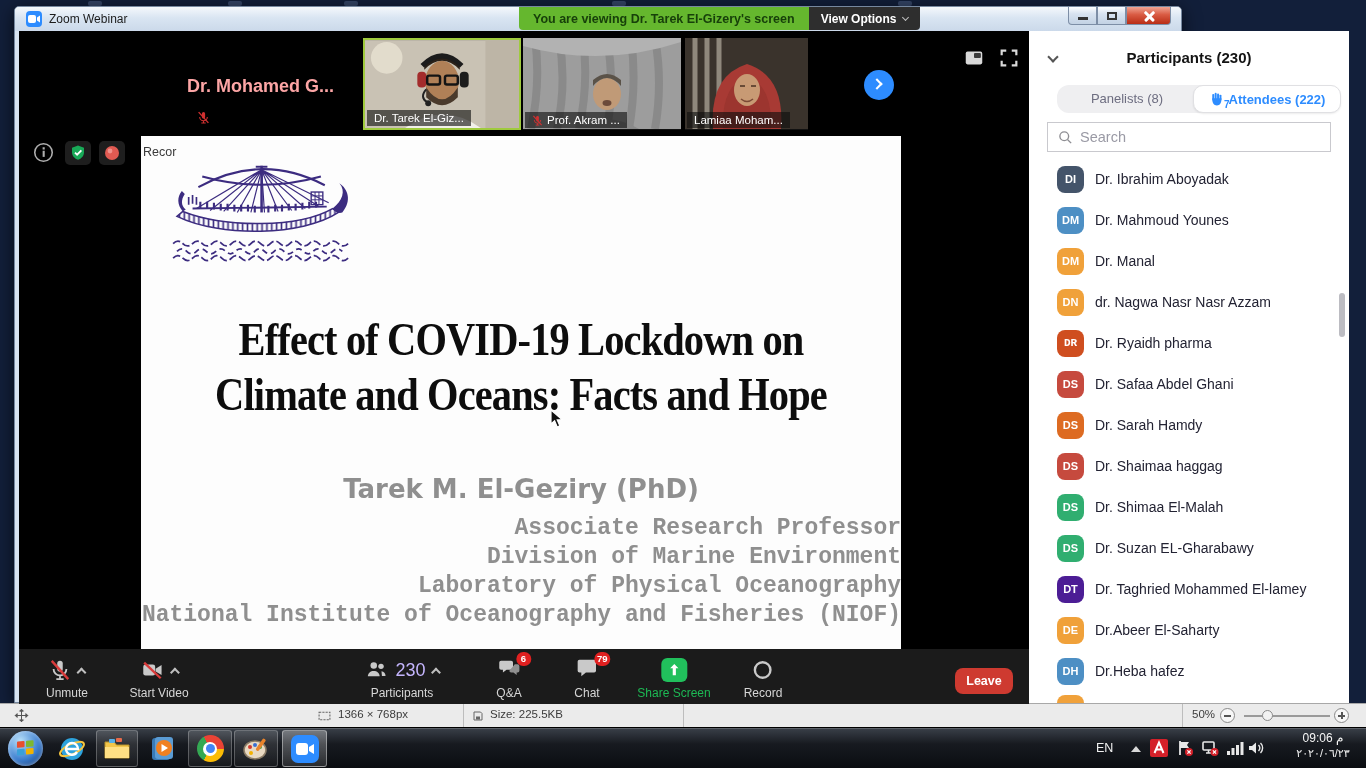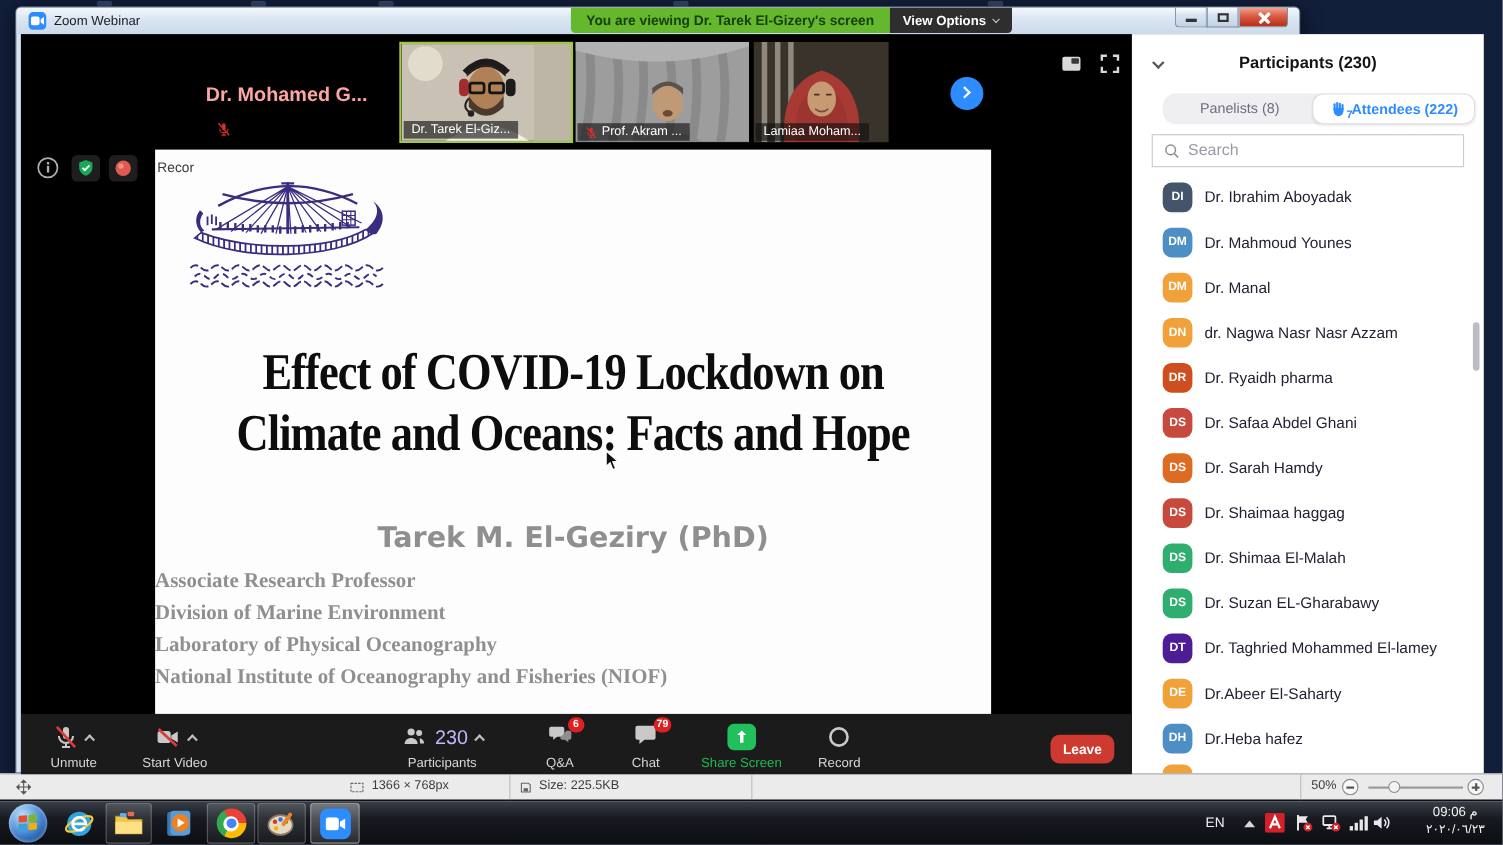--- a/index.html
+++ b/index.html
@@ -52,22 +52,22 @@
   .rec-label { position:absolute; left:124px; top:114px; font-size:12.5px; color:#3a3a3a; z-index:5; }
 
   
   .slide { position:absolute; left:122px; top:105px; width:760px; height:568px; background:#fdfdfd; }
   .ship { position:absolute; left:26px; top:22px; }
   .slide-title { position:absolute; left:0; top:176px; width:100%; text-align:center;
     font-family:"Liberation Serif", serif; font-weight:bold; color:#0d0d0d;
     font-size:47px; line-height:55px; letter-spacing:-1px; transform:scaleX(.86); }
   .author-name { position:absolute; left:0; top:338px; width:100%; text-align:center;
     font-family:"DejaVu Sans", sans-serif; font-weight:bold; font-size:26px; color:#8f8f8f; }
-  .affils { position:absolute; left:0; top:378px; width:100%; text-align:left;
-    font-family:Liberation Serif, serif; font-weight:bold; font-size:19px; line-height:29px; color:#8f8f8f; }
+  .affils { position:absolute; left:0; top:378px; width:100%; text-align:right;
+    font-family:Liberation Mono, monospace; font-weight:bold; font-size:23px; line-height:29px; color:#8f8f8f; }
   .cursor { position:absolute; left:409px; top:273px; z-index:6; }
 
   
   .toolbar { position:absolute; left:0; top:618px; width:1010px; height:55px; background:#1b1b1b; z-index:8; }
   .tb-item { position:absolute; top:0; transform:translateX(-50%); display:flex; flex-direction:column; align-items:center; cursor:pointer; }
   .tb-item .ico-row { height:30px; display:flex; align-items:center; gap:7px; margin-top:6px; position:relative; }
   .tb-item .lbl { font-size:12px; color:#d6d6d6; margin-top:1px; white-space:nowrap; }
   .chev { display:inline-block; width:7px; height:7px; border-style:solid; border-color:#bfbfbf; border-width:0 2px 2px 0; }
   .chev.up { transform:rotate(-135deg); margin-top:4px; }
   .chev.down { transform:rotate(45deg); }
@@ -452,21 +452,21 @@
   </div>
             <div class="arow">
     <span class="avatar" style="background: rgb(240, 161, 58);">DM</span>
     <span class="aname">Dr. Manal</span>
   </div>
             <div class="arow">
     <span class="avatar" style="background: rgb(240, 161, 58);">DN</span>
     <span class="aname">dr. Nagwa Nasr Nasr Azzam</span>
   </div>
             <div class="arow">
-    <span class="avatar" style="background: rgb(207, 78, 31);">DR</span>
+    <span class="avatar" style="background: rgb(207, 78, 31); font-family: Liberation Mono, monospace;">DR</span>
     <span class="aname">Dr. Ryaidh pharma</span>
   </div>
             <div class="arow">
     <span class="avatar" style="background: rgb(198, 74, 62);">DS</span>
     <span class="aname">Dr. Safaa Abdel Ghani</span>
   </div>
             <div class="arow">
     <span class="avatar" style="background: rgb(221, 107, 34);">DS</span>
     <span class="aname">Dr. Sarah Hamdy</span>
   </div>

